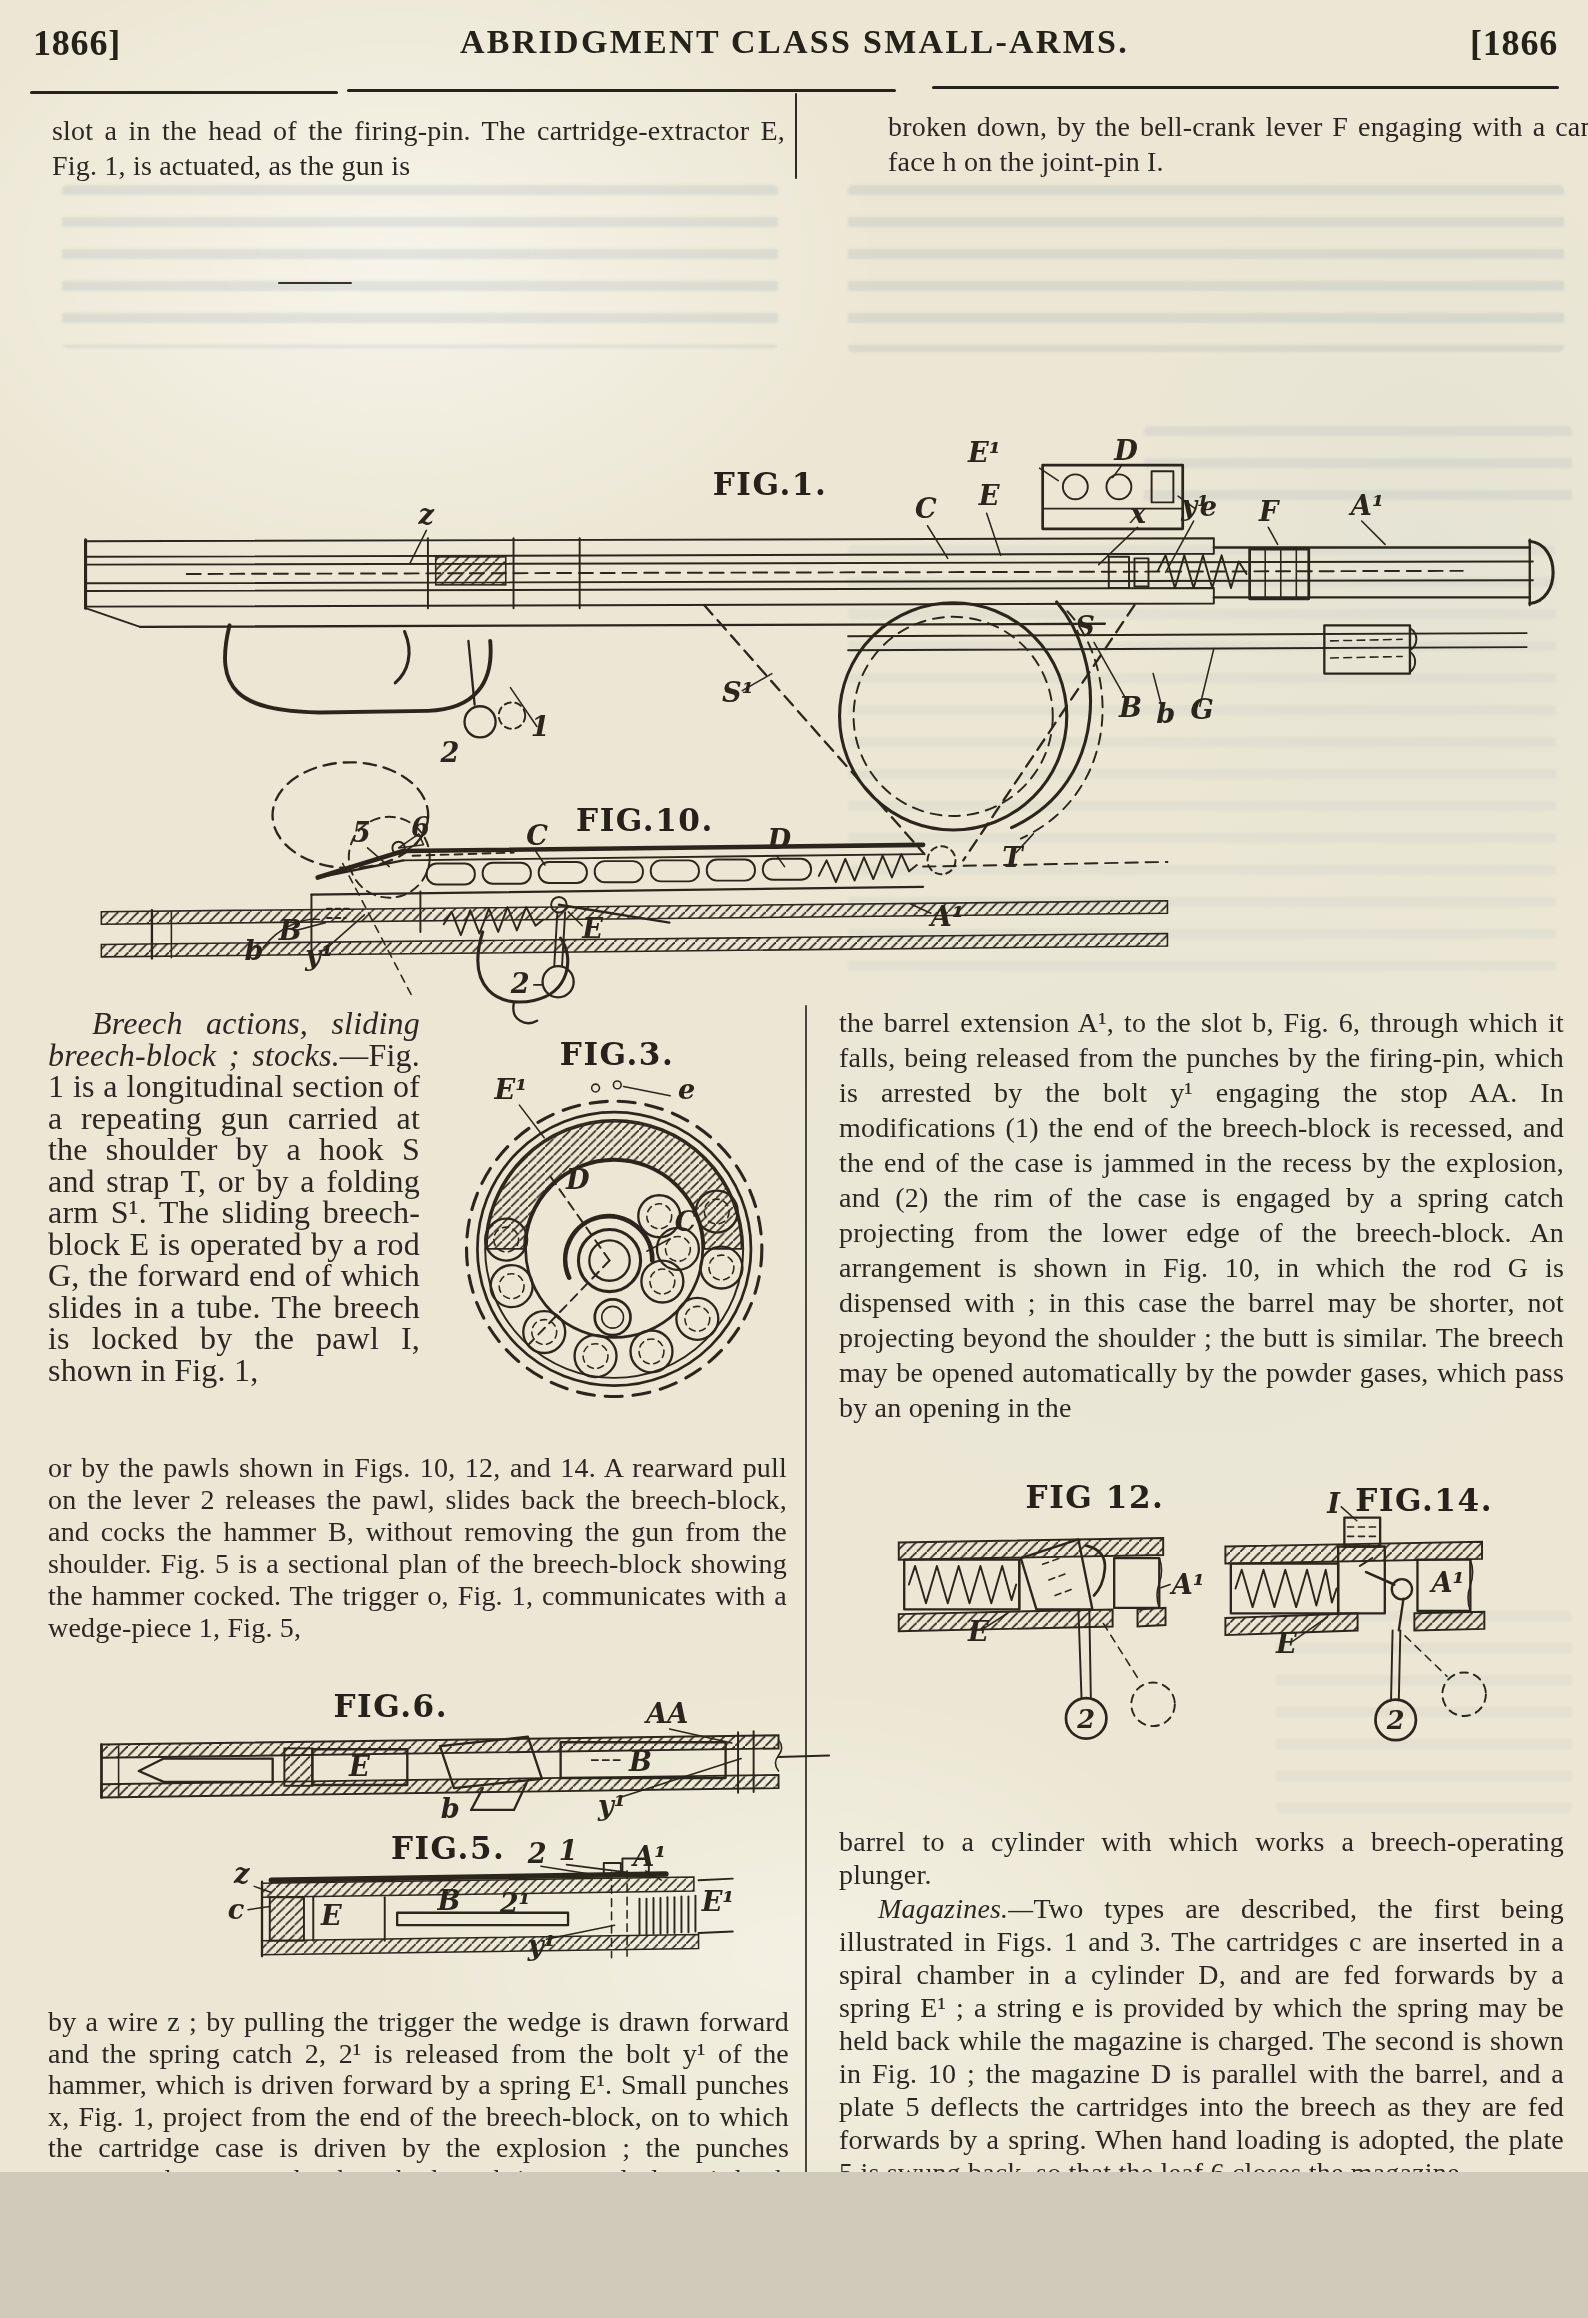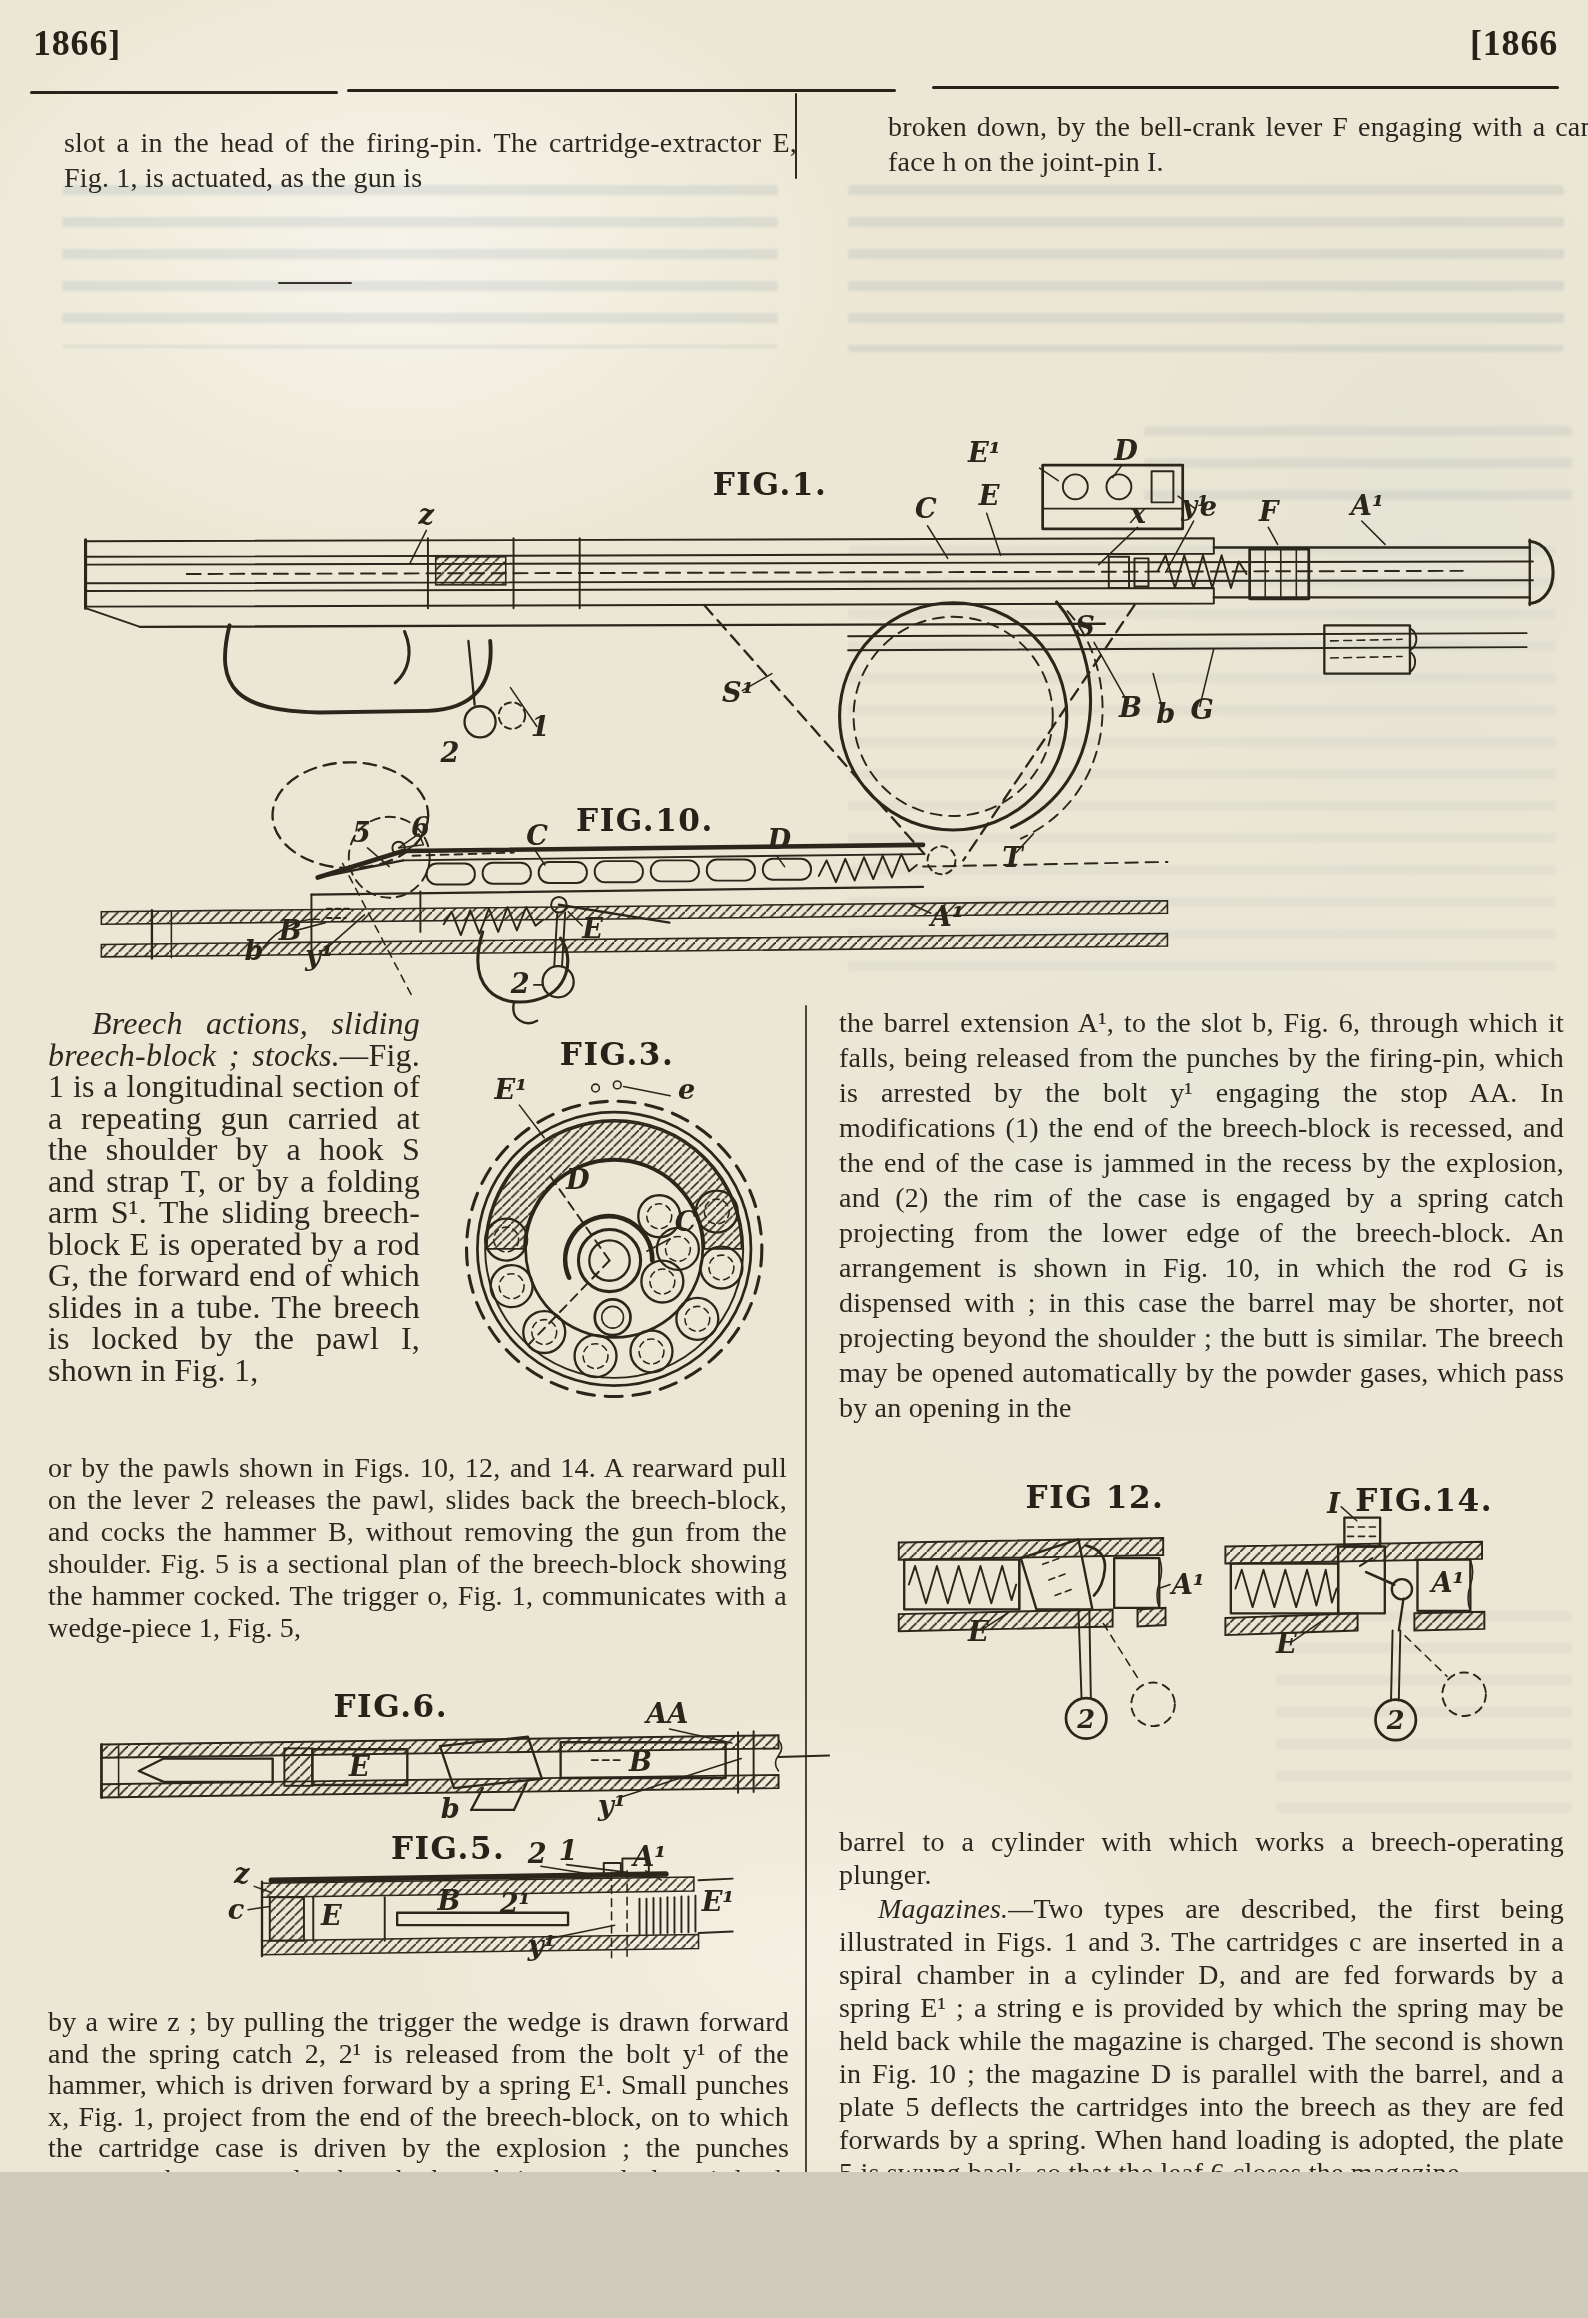--- a/index.html
+++ b/index.html
@@ -42,29 +42,30 @@
 
 <div class="page">
 
   <div class="ghost" style="left:62px; top:185px; width:716px; height:163px;"></div>
   <div class="ghost" style="left:848px; top:185px; width:716px; height:167px;"></div>
   <div class="ghost" style="left:1144px; top:426px; width:428px; height:82px; opacity:.8;"></div>
   <div class="ghost" style="left:848px; top:545px; width:708px; height:436px; opacity:.5;"></div>
   <div class="ghost" style="left:1276px; top:1611px; width:296px; height:202px; opacity:.5;"></div>
 
   <div class="abs hdr" style="left:33px; top:22px;">1866]</div>
+  <div class="abs hdr hdr-title" style="left:0; top:23px; width:1589px; text-align:center;">ABRIDGMENT CLASS SMALL-ARMS.</div>
   <div class="abs hdr" style="right:31px; top:22px;">[1866</div>
 
   <div class="rule" style="left:30px; top:91px; width:308px;"></div>
   <div class="rule" style="left:347px; top:89px; width:549px;"></div>
   <div class="rule" style="left:932px; top:86px; width:627px;"></div>
 
   <div class="vline" style="left:795px; top:93px; height:86px;"></div>
 
-  <p class="para" style="left:48px; top:109px; width:733px; margin:16px;">slot a in the head of the firing-pin.  The cartridge-extractor E, Fig. 1, is actuated, as the gun is</p>
+  <p class="para" style="left:48px; top:109px; width:733px; margin:4px;">slot a in the head of the firing-pin.  The cartridge-extractor E, Fig. 1, is actuated, as the gun is</p>
   <p class="para" style="left:888px; top:109px; width:724px; margin:0;">broken down, by the bell-crank lever F engaging with a cam-face h on the joint-pin I.</p>
 
   <div class="stray" style="left:278px; top:282px; width:74px;"></div>
 
 
   <svg style="left:70px; top:440px;" width="1494" height="436" viewBox="0 0 1920 560">
     <defs>
       <pattern id="h1" patternUnits="userSpaceOnUse" width="13" height="13">
         <path d="M0,13 L13,0" stroke="#2b261b" stroke-width="2.2"></path>
       </pattern>

